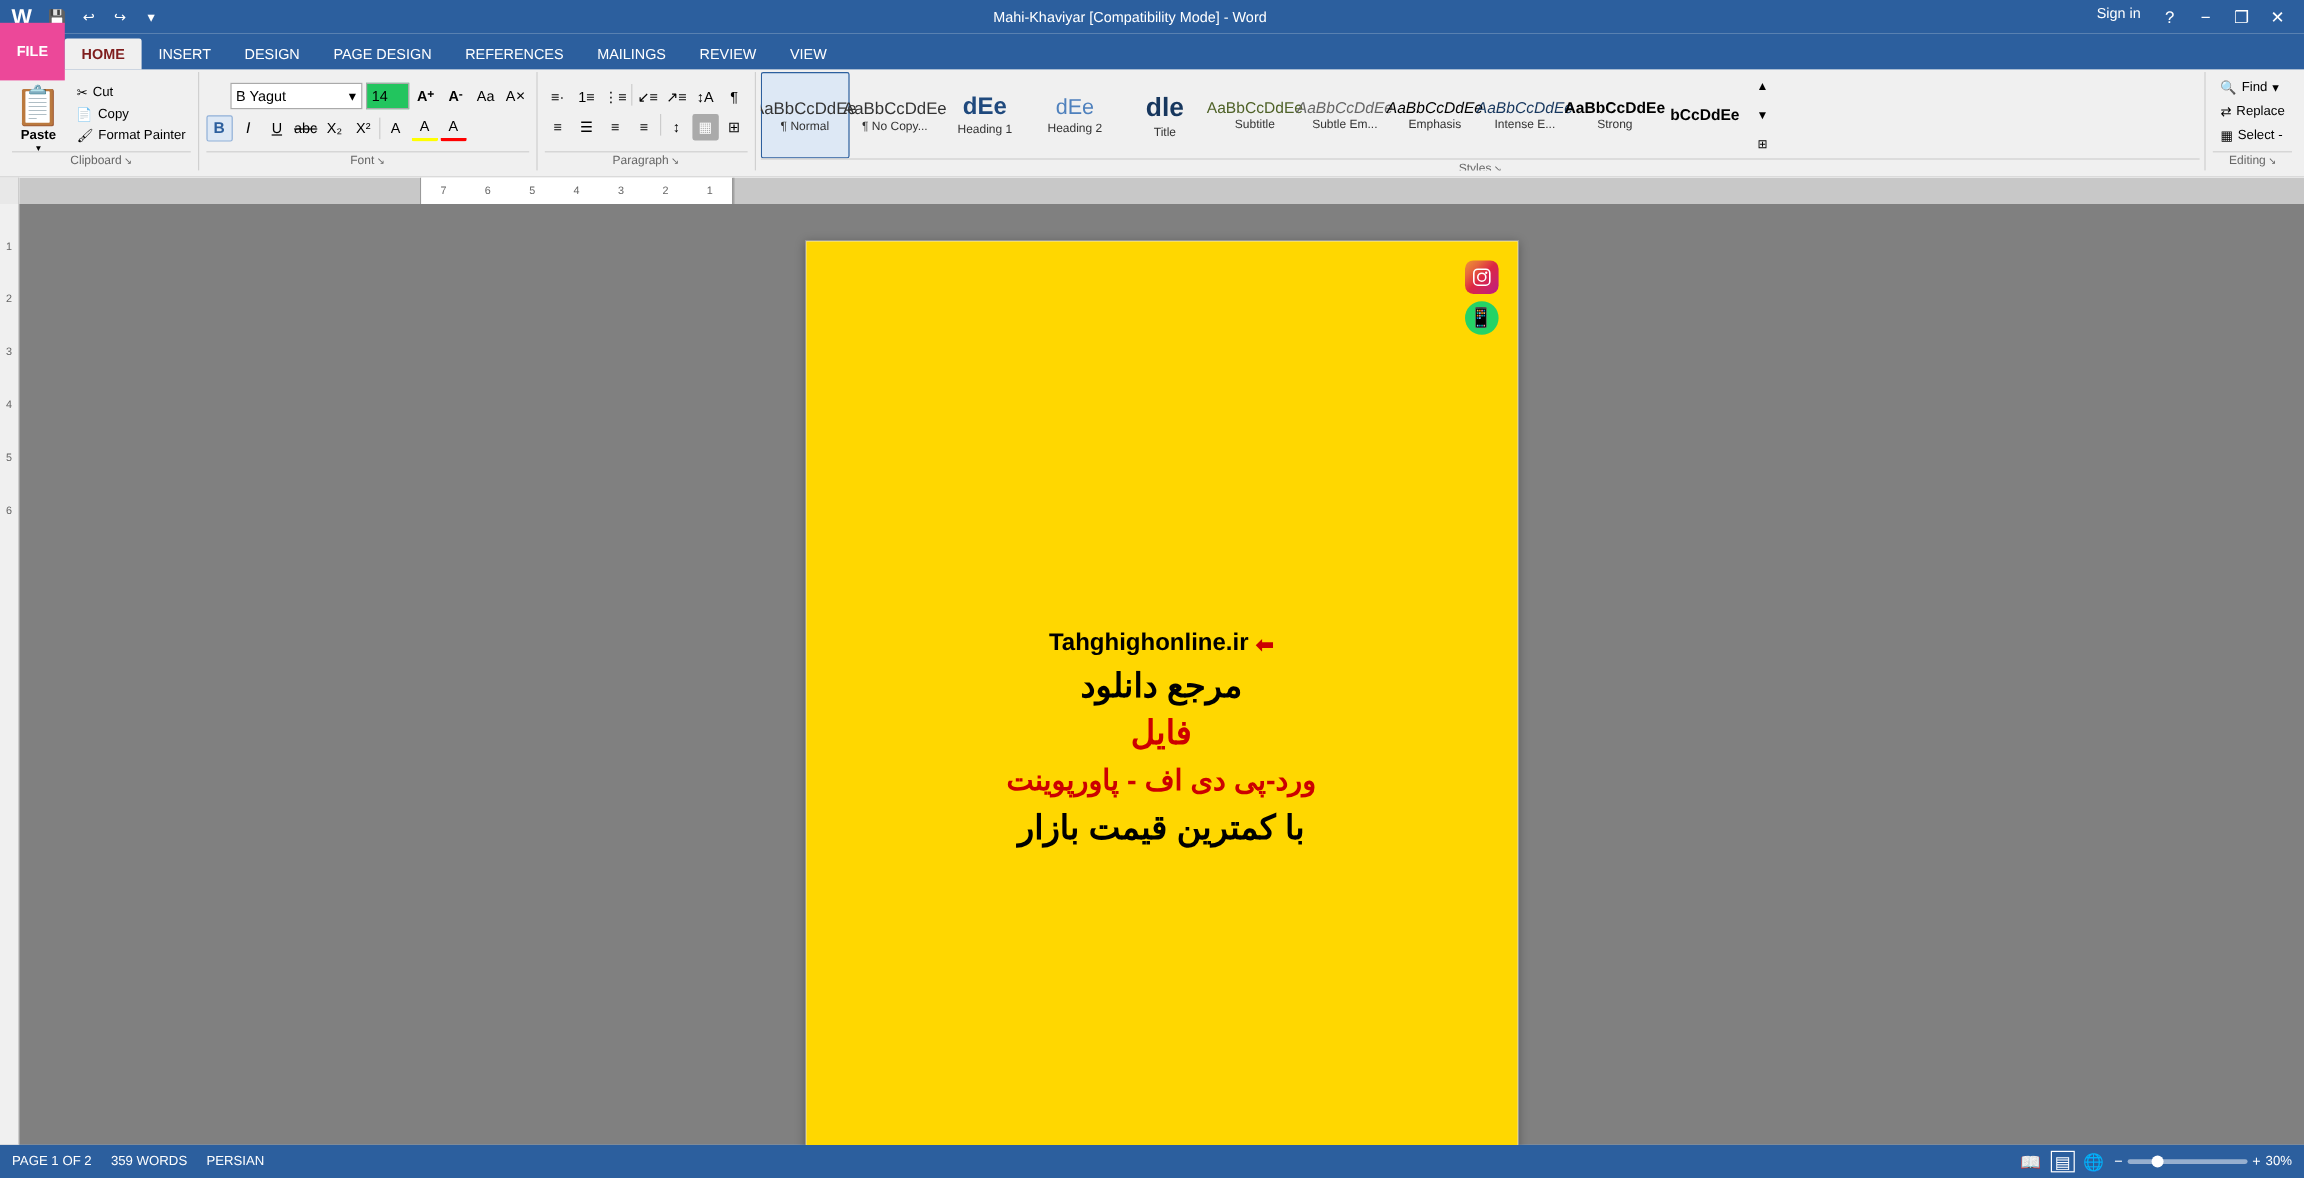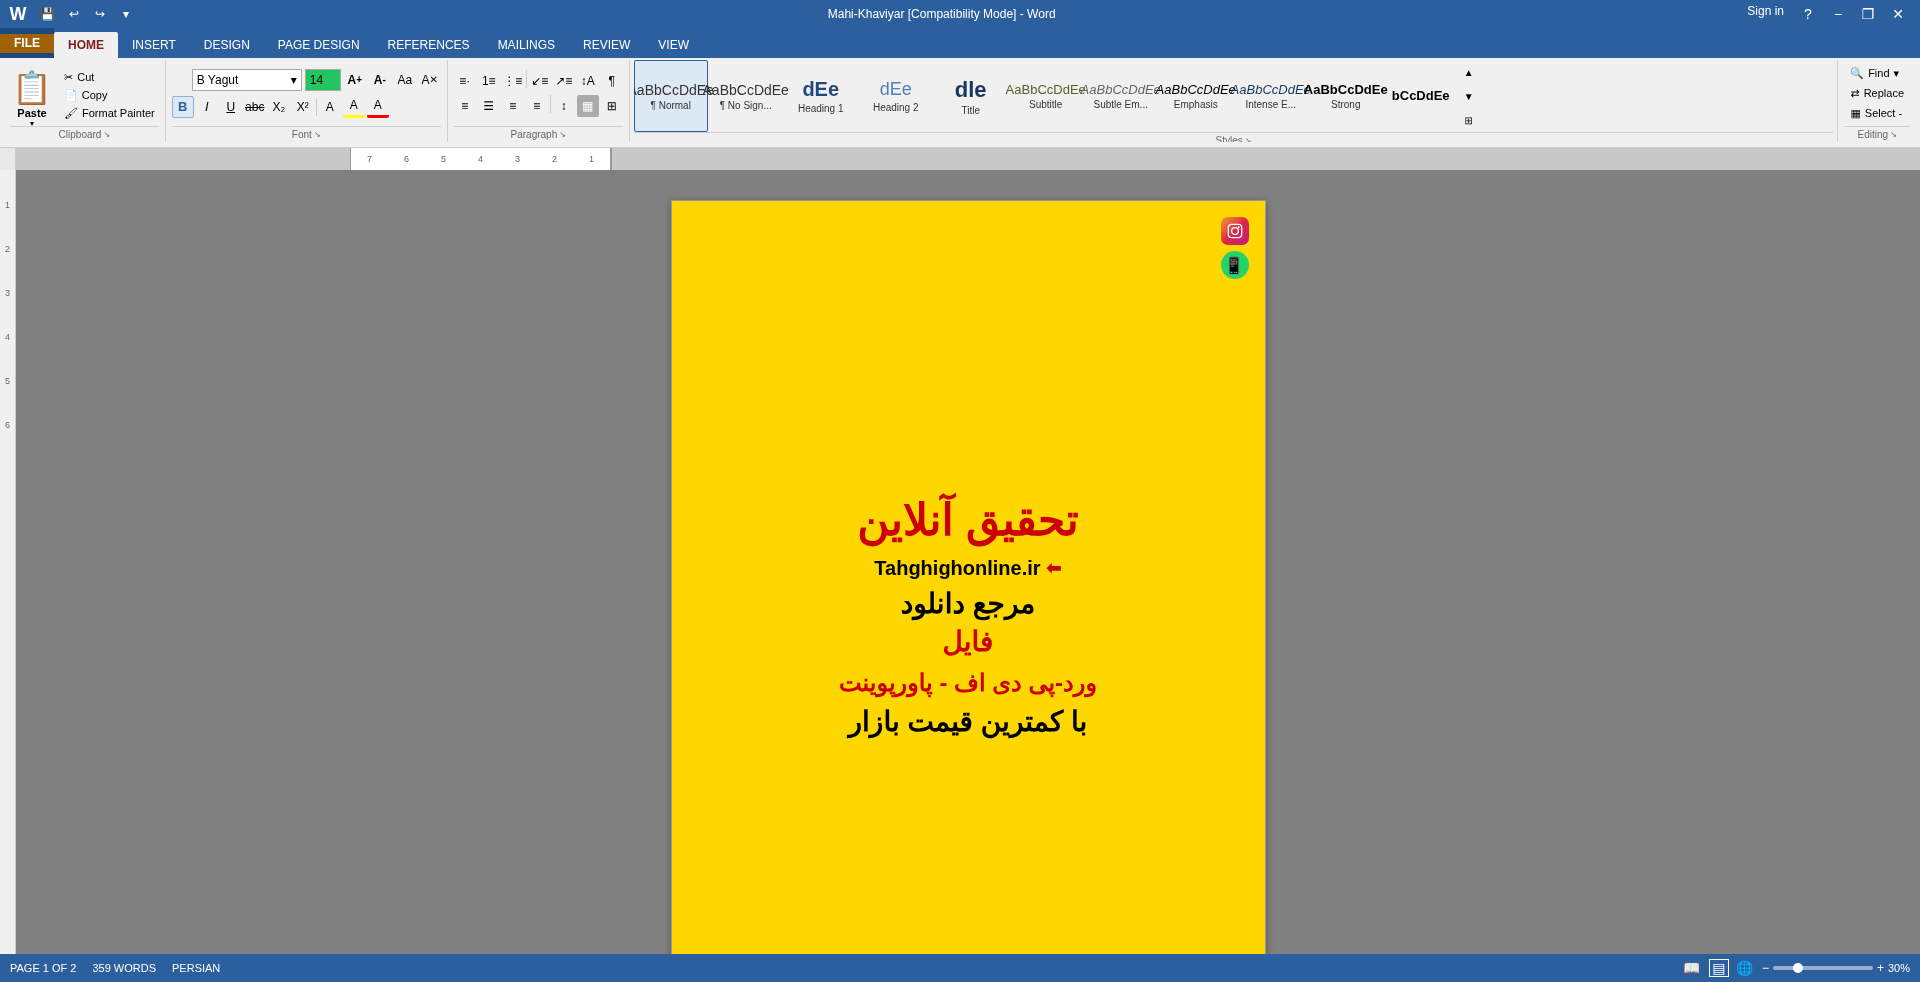--- a/index.html
+++ b/index.html
@@ -254,21 +254,21 @@
     <span style="font-size:12px; margin-right:8px; cursor:pointer;">Sign in</span>
     <div class="title-btn">?</div>
     <div class="title-btn">−</div>
     <div class="title-btn">❐</div>
     <div class="title-btn close">✕</div>
   </div>
 </div>
 
 <div style="background:#2c5f9e; display:flex; align-items:flex-end; height:30px;">
   <div style="background:#1a4a80; height:30px; display:flex; align-items:center;">
-    <div class="ribbon-tab" style="background:#a16207; color:white; font-weight:bold; height:19px;">FILE</div>
+    <div class="ribbon-tab" style="background:#ec4899; color:white; font-weight:bold; height:48px;">FILE</div>
   </div>
   <div class="ribbon-tab active">HOME</div>
   <div class="ribbon-tab">INSERT</div>
   <div class="ribbon-tab">DESIGN</div>
   <div class="ribbon-tab">PAGE DESIGN</div>
   <div class="ribbon-tab">REFERENCES</div>
   <div class="ribbon-tab">MAILINGS</div>
   <div class="ribbon-tab">REVIEW</div>
   <div class="ribbon-tab">VIEW</div>
 </div>
@@ -372,21 +372,21 @@
     <div class="group-content">
       <div style="display:flex; align-items:center; gap:1px; overflow:hidden;">
 
         <div class="style-item active">
           <div style="font-size:14px; color:#333;">AaBbCcDdEe</div>
           <div class="style-label">¶ Normal</div>
         </div>
 
         <div class="style-item">
           <div style="font-size:14px; color:#333;">AaBbCcDdEe</div>
-          <div class="style-label">¶ No Sign...</div>
+          <div class="style-label">¶ No Copy...</div>
         </div>
 
         <div class="style-item">
           <div style="font-size:20px; color:#1f497d; font-weight:bold;">dEe</div>
           <div class="style-label">Heading 1</div>
         </div>
 
         <div class="style-item">
           <div style="font-size:18px; color:#4f81bd;">dEe</div>
           <div class="style-label">Heading 2</div>
@@ -498,21 +498,20 @@
         <div style="position:absolute; top:16px; right:16px; width:28px; height:28px; background:linear-gradient(135deg,#f09433,#e6683c,#dc2743,#cc2366,#bc1888); border-radius:7px; display:flex; align-items:center; justify-content:center;">
           <svg width="16" height="16" viewBox="0 0 24 24" fill="none">
             <rect x="2" y="2" width="20" height="20" rx="5" stroke="white" stroke-width="2"></rect>
             <circle cx="12" cy="12" r="5" stroke="white" stroke-width="2"></circle>
             <circle cx="17.5" cy="6.5" r="1.5" fill="white"></circle>
           </svg>
         </div>
         <div style="position:absolute; top:50px; right:16px; width:28px; height:28px; background:#25D366; border-radius:50%; display:flex; align-items:center; justify-content:center;">
           <span style="font-size:16px; color:white;">📱</span>
         </div>
-        <div style="font-size:44px; font-weight:bold; color:#CC0000; direction:rtl; line-height:1.2; margin-bottom:10px;">تحقیق آنلاین</div>
         <div style="font-size:20px; font-weight:bold; color:#000; direction:ltr; margin-bottom:6px; display:flex; align-items:center; gap:6px;">
           <span>Tahghighonline.ir</span>
           <span style="font-size:18px; color:#CC0000;">⬅</span>
         </div>
         <div style="font-size:28px; font-weight:bold; color:#000; direction:rtl; line-height:1.3; margin-bottom:2px;">مرجع دانلود</div>
         <div style="font-size:28px; font-weight:bold; color:#CC0000; direction:rtl; line-height:1.3; margin-bottom:6px;">فایل</div>
         <div style="font-size:24px; font-weight:bold; color:#CC0000; direction:rtl; line-height:1.3; margin-bottom:6px;">ورد-پی دی اف - پاورپوینت</div>
         <div style="font-size:28px; font-weight:bold; color:#000; direction:rtl; line-height:1.3; margin-bottom:8px;">با کمترین قیمت بازار</div>
 
       </div>

